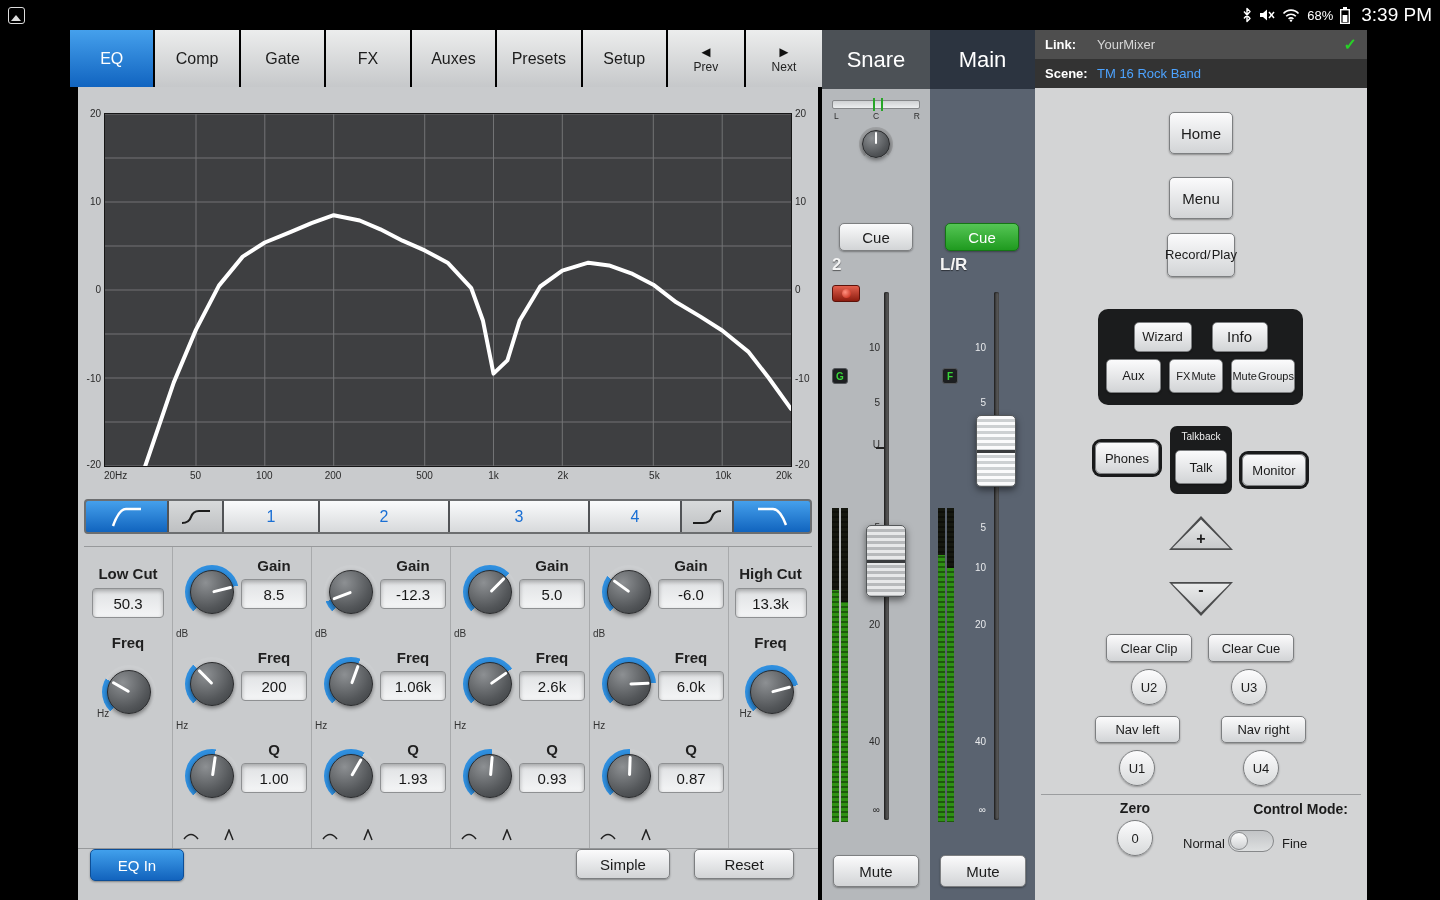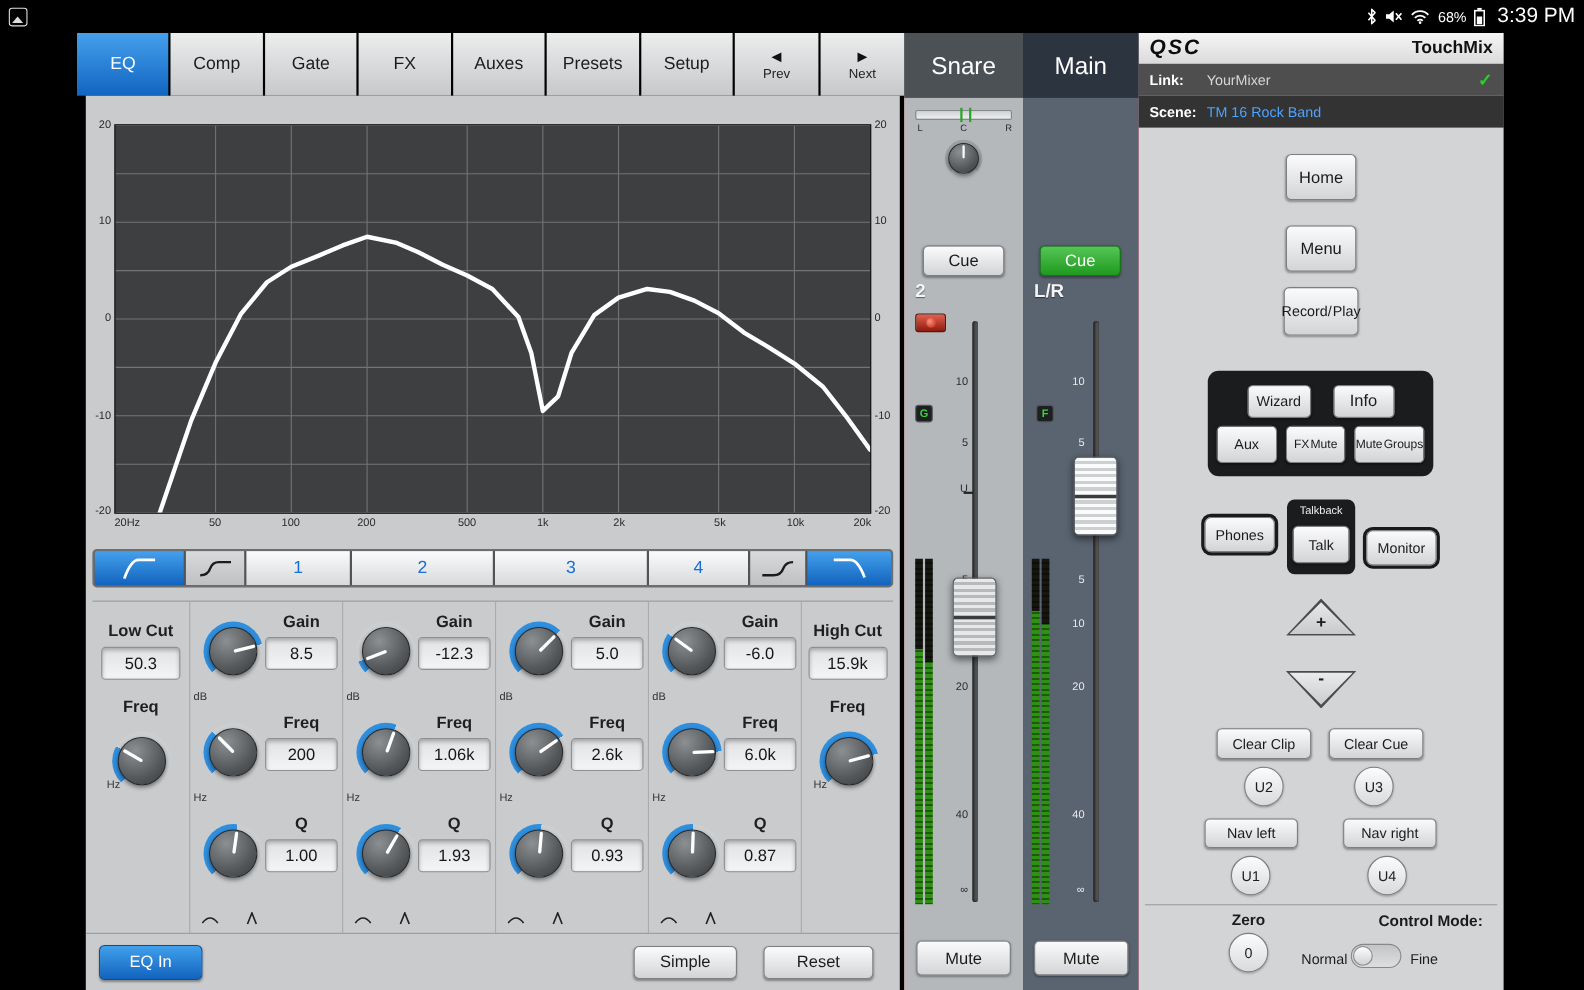--- a/index.html
+++ b/index.html
@@ -1,18 +1,18 @@
 <!DOCTYPE html>
 <html><head>
 <meta charset="utf-8">
 <style>
   *{margin:0;padding:0;box-sizing:border-box}
   html,body{background:#222}
   body{font-family:"Liberation Sans",sans-serif;-webkit-font-smoothing:antialiased}
-  .app{position:relative;width:1440px;height:900px;background:#ef4444;overflow:hidden}
+  .app{position:relative;width:1440px;height:900px;background:#ffffff;overflow:hidden}
 
   
   .statusbar{height:30px;background:#000;display:flex;align-items:center;padding:0 8px;color:#fff}
   .sb-left{display:flex;align-items:center}
   .sb-right{margin-left:auto;display:flex;align-items:center;gap:7px}
   .sb-right .pct{font-size:13px}
   .sb-right .time{font-size:19px;margin-left:4px}
   .shot-icon{width:17px;height:17px;border:1.5px solid #ddd;border-radius:3px;position:relative;overflow:hidden}
   .shot-icon::after{content:"";position:absolute;left:2px;bottom:2px;border-left:5px solid transparent;border-right:5px solid transparent;border-bottom:6px solid #ddd}
 
@@ -103,21 +103,21 @@
   .knob.small .body{inset:3px}
 
   
   .btn{background:linear-gradient(#fbfbfc,#d2d4d6);border:1px solid #7d7f81;border-radius:5px;color:#1b1b1b;
        display:flex;align-items:center;justify-content:center;font-size:15px;box-shadow:0 1px 2px rgba(0,0,0,.35);cursor:default}
   .btn.blue{background:linear-gradient(#41a0ec,#1263bd);border-color:#0d4e96;color:#fff}
   .btn.green{background:linear-gradient(#55c655,#1f9a1f);border-color:#157515;color:#fff}
   .btn.two{flex-direction:row;line-height:12px;font-size:11px;gap:1px}
   .btn.darkring{box-shadow:0 0 0 3px #191a1b,0 1px 2px rgba(0,0,0,.35);border-radius:6px}
 
-  .bottom-row{height:52px;margin-top:auto;border-top:1px solid #97999b;display:flex;align-items:center;padding:0 12px}
+  .bottom-row{height:52px;margin-top:auto;border-top:1px solid #97999b;display:flex;align-items:flex-start;padding:0 12px}
   .bottom-row .spacer{flex:1}
 
   
   .strip{position:relative}
   .strip-head{height:59px;display:flex;align-items:center;justify-content:center;color:#fff;font-size:22px}
   .ch2{width:108px;background:#b5b8bb}
   .ch2 .strip-head{background:#4c5156;margin-bottom:0}
   .mainstrip{width:105px;background:#5a6370}
   .mainstrip .strip-head{background:#2c3440}
   .strip-body{position:absolute;top:57px;left:0;right:0;bottom:0}
@@ -544,21 +544,21 @@
               </div>
               <div class="kright">
                 <span class="klabel">Q</span>
                 <div class="valbox">0.87</div>
               </div>
             </div>
           </div>
 
           <div class="kcol edge hc">
             <span class="klabel title">High Cut</span>
-            <div class="valbox w72">15.9k</div>
+            <div class="valbox w72">13.3k</div>
             <span class="klabel sub">Freq</span>
             <div class="kleft">
               <div class="knob" style="--rot:75deg;--arc:210deg">
                 <div class="ring"></div>
                   <div class="body"></div>
                   <div class="ptr"></div>
               </div>
               <span class="unit">Hz</span>
             </div>
           </div>
@@ -634,24 +634,20 @@
         <div class="fader-cap light" style="left:46px;top:328px"></div>
         <div class="meter" style="left:8px">
           <div class="bar" style="--off:15%"></div>
             <div class="bar" style="--off:19%"></div>
         </div>
         <div class="btn mute" style="left:10px">Mute</div>
       </div>
     </div>
 
     <div class="right-panel">
-      <div class="rp-header">
-        <span class="rp-brand">QSC</span>
-        <span class="rp-product">TouchMix</span>
-      </div>
       <div class="rp-row link">
         <span class="lbl">Link:</span>
         <span class="val">YourMixer</span>
         <span class="check">✓</span>
       </div>
       <div class="rp-row scene">
         <span class="lbl">Scene:</span>
         <span class="val">TM 16 Rock Band</span>
       </div>
       <div class="rp-body">

